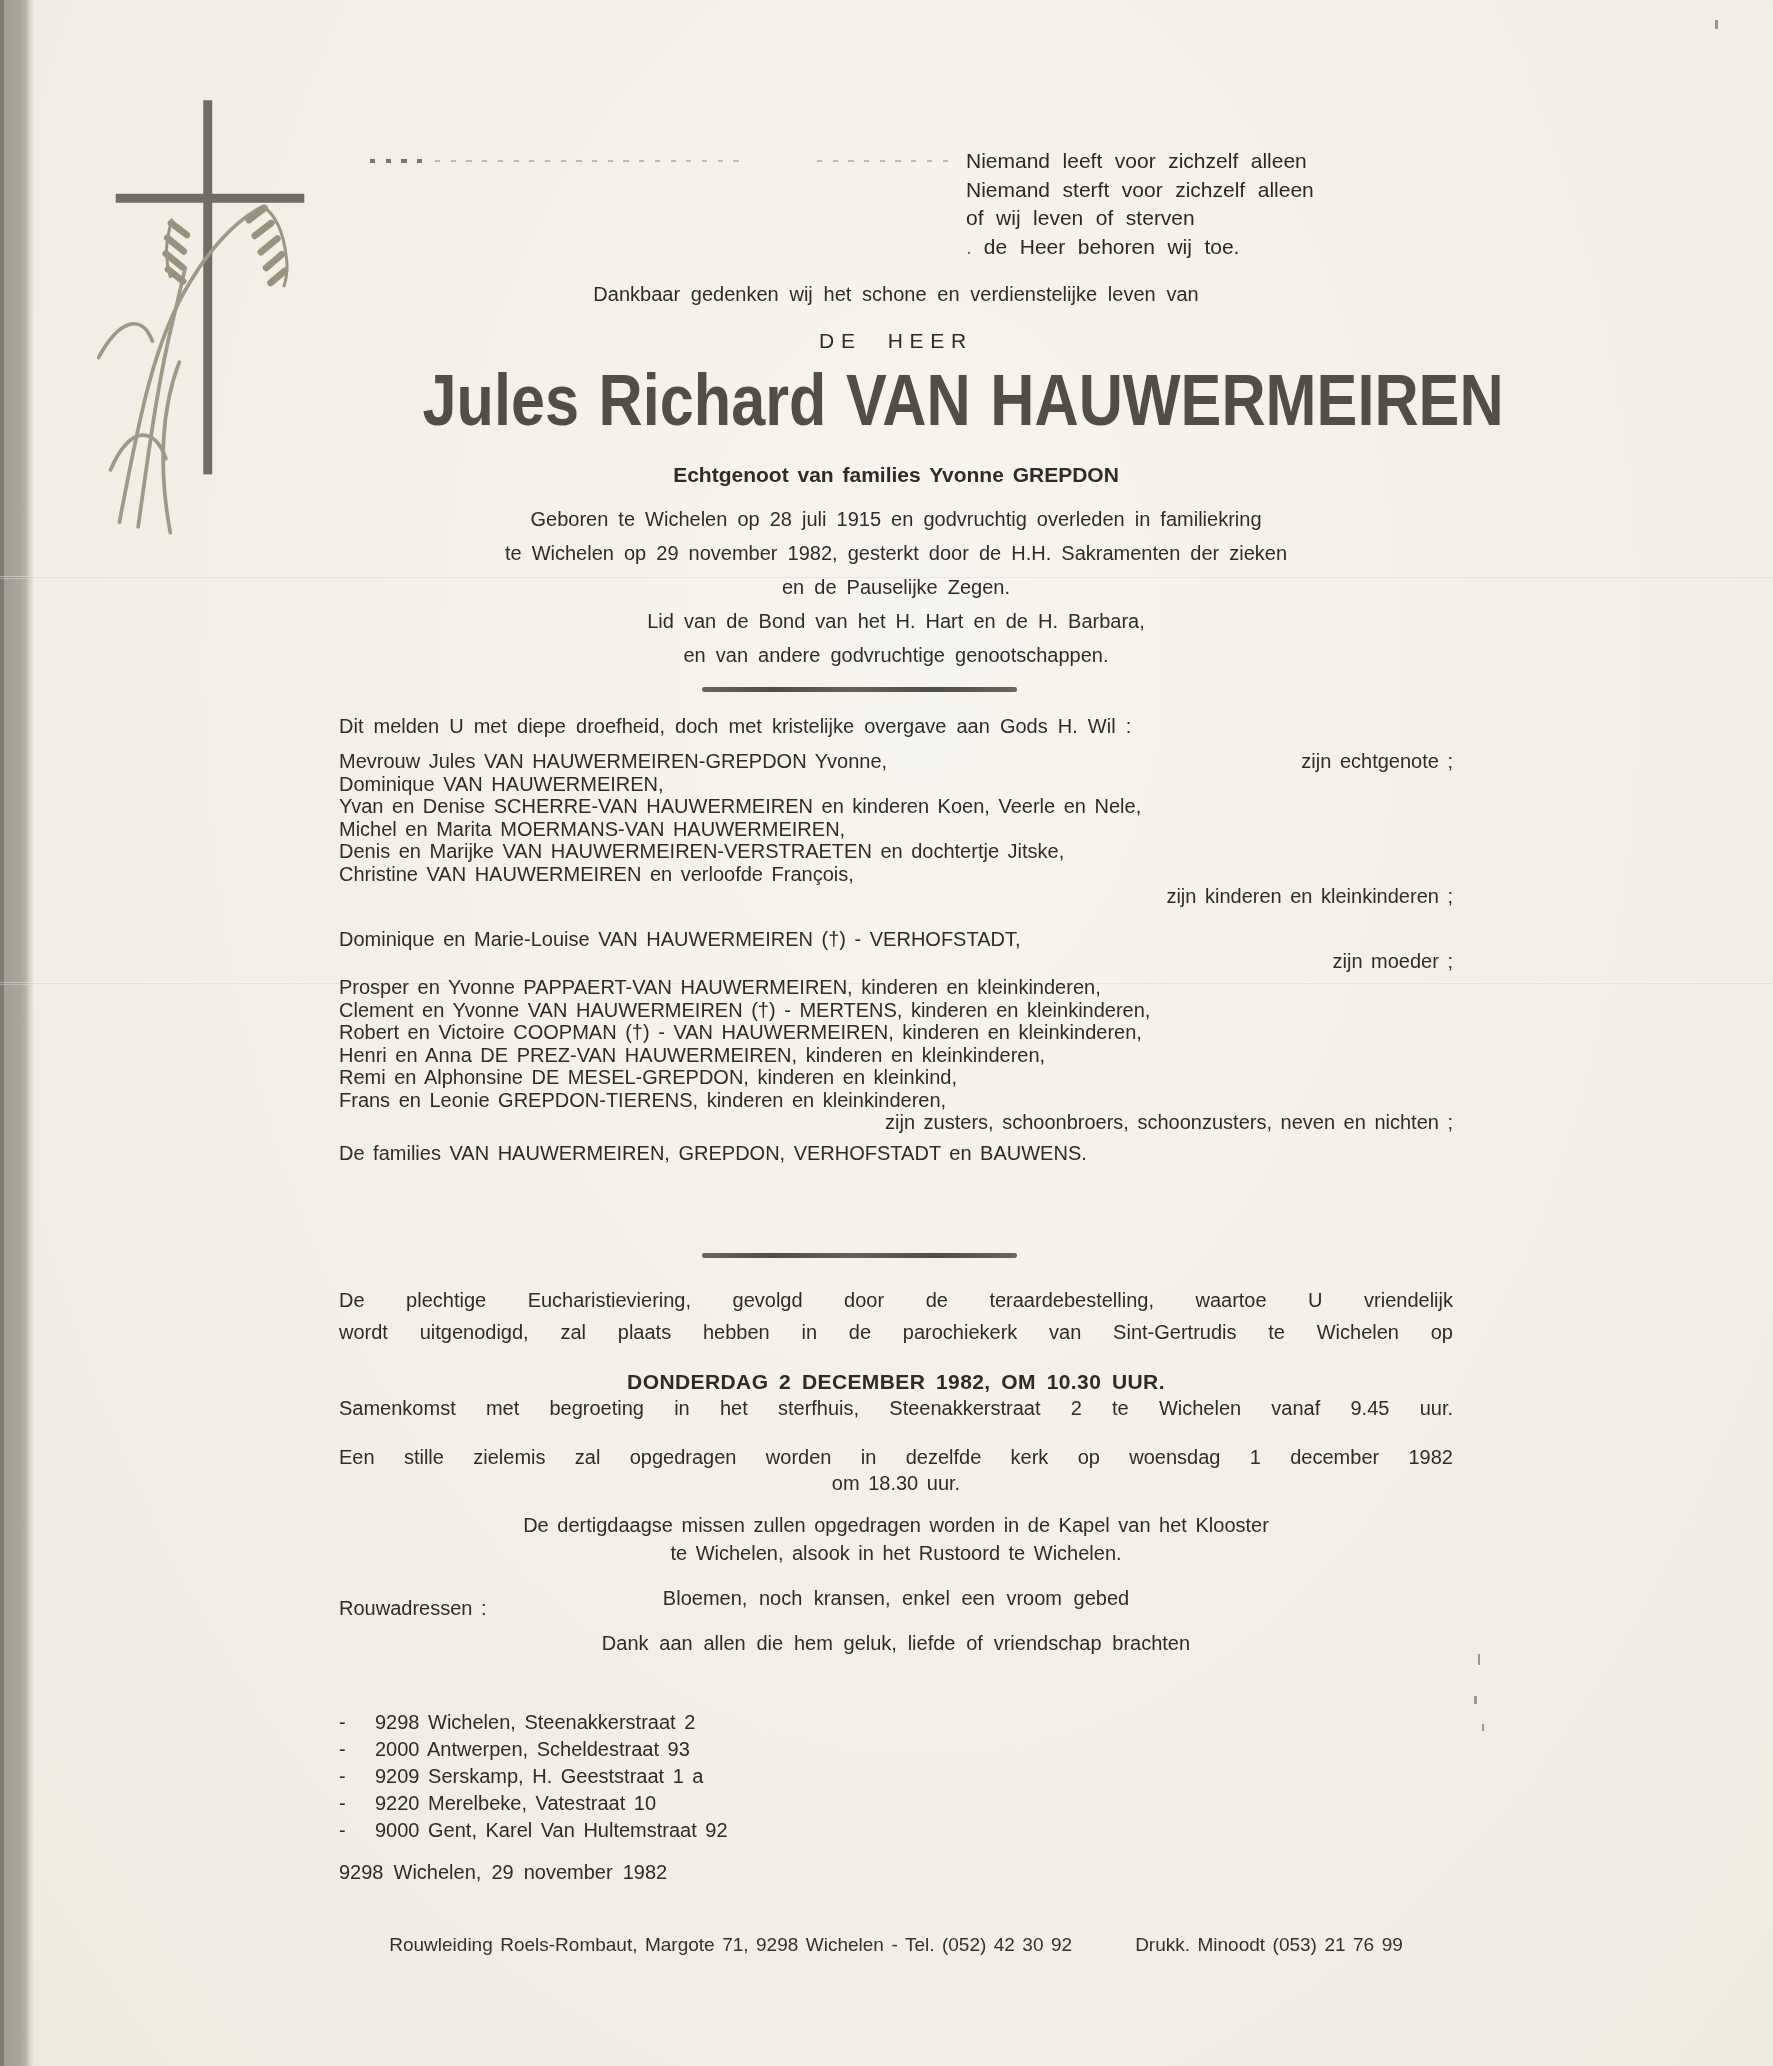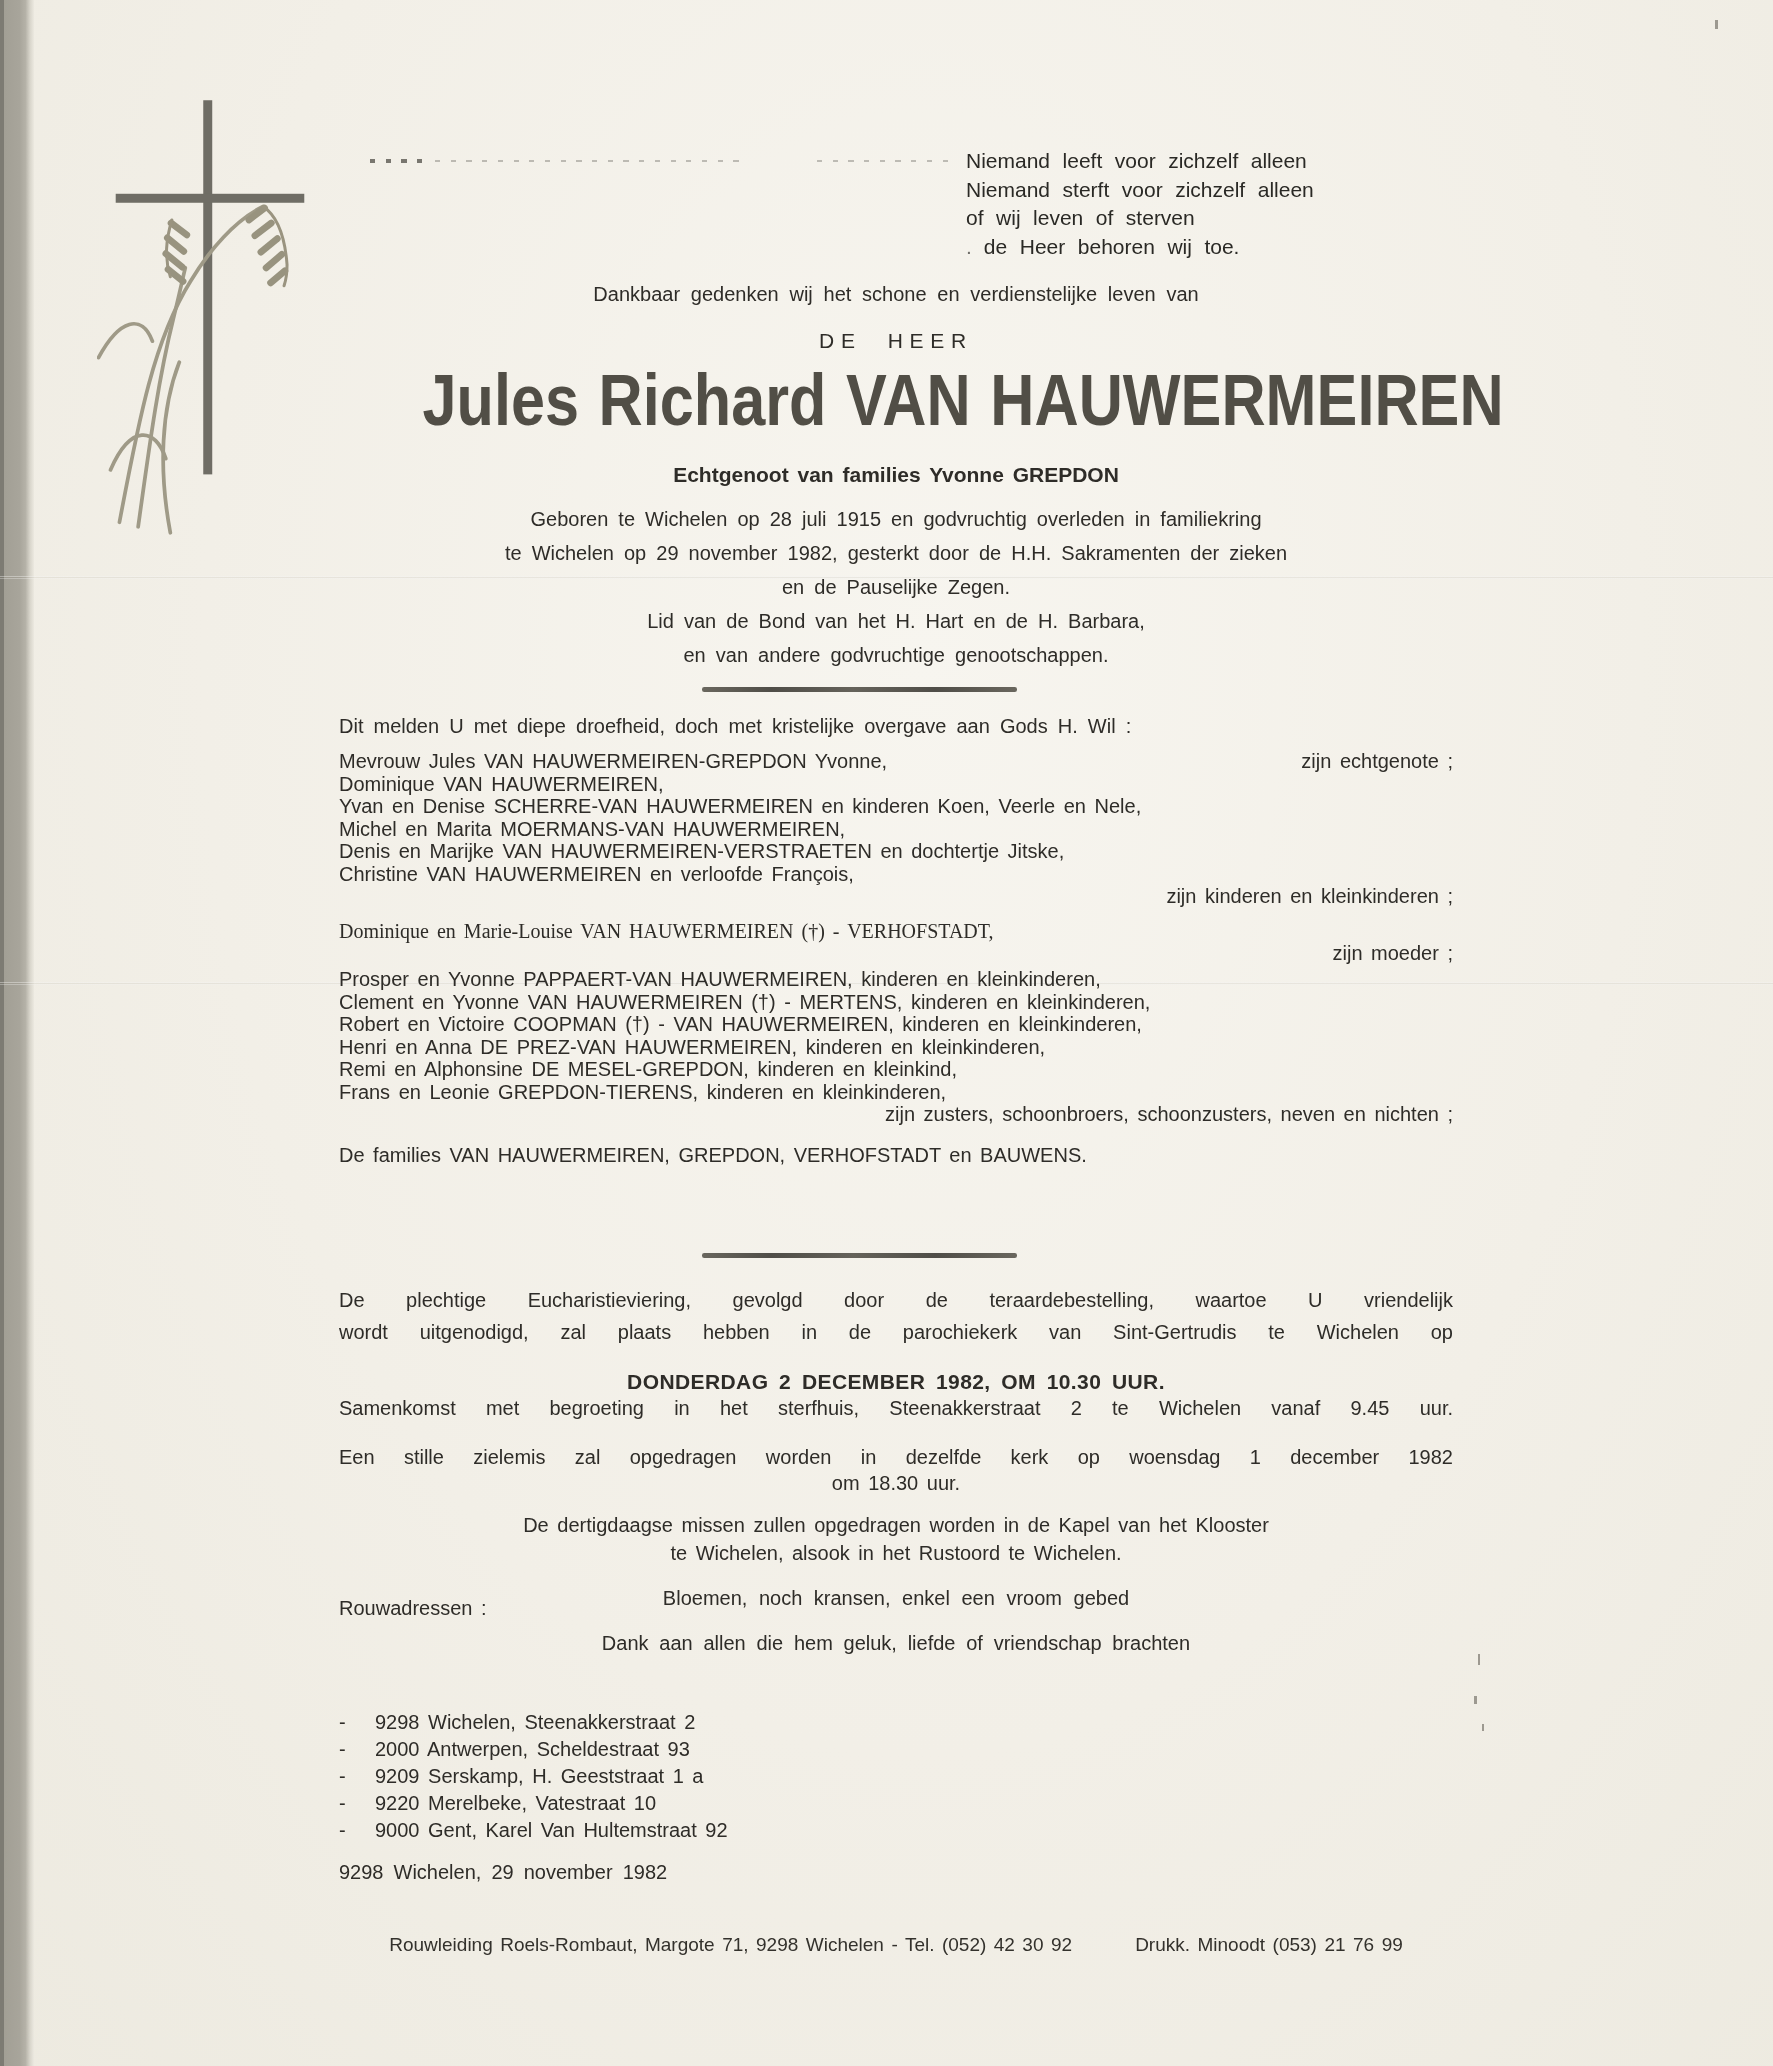--- a/index.html
+++ b/index.html
@@ -40,23 +40,23 @@
     text-shadow:0 0 1.5px rgba(242,239,232,.45);}
   .spouse{top:462px;font-size:21px;}
   .life{top:502px;line-height:34px;word-spacing:4.5px;}
   .divider{position:absolute;left:702px;width:315px;height:5.2px;border-radius:2.2px;opacity:.9;
     background:linear-gradient(90deg,#5a574e 0,#3d3b35 22%,#55524a 48%,#3d3b35 74%,#5a574e 100%);}
   .announce{top:714px;word-spacing:4.5px;}
   .family{top:750px;}
   .frow{line-height:22.5px;display:block;}
   .frow.flex{display:flex;justify-content:space-between;}
   .rel-only{text-align:right;}
-  .mt13{margin-top:12px;font-family:Liberation Serif, serif;}
+  .mt13{margin-top:20px;}
   .mt5{margin-top:3.7px;}
-  .mt10{margin-top:18px;}
+  .mt10{margin-top:8px;}
   .service{top:1285px;line-height:31.5px;}
   .service .dt{margin-top:18px;font-size:21px;letter-spacing:0.4px;word-spacing:4.5px;}
   .gathering{top:1396px;}
   .silent1{top:1445px;}
   .silent2{top:1471px;}
   .thirty1{top:1513px;}
   .thirty2{top:1541px;}
   .flowers{top:1586px;word-spacing:6px;}
   .thanks{top:1631px;word-spacing:5.2px;}
   .addr-head{top:1596px;}

